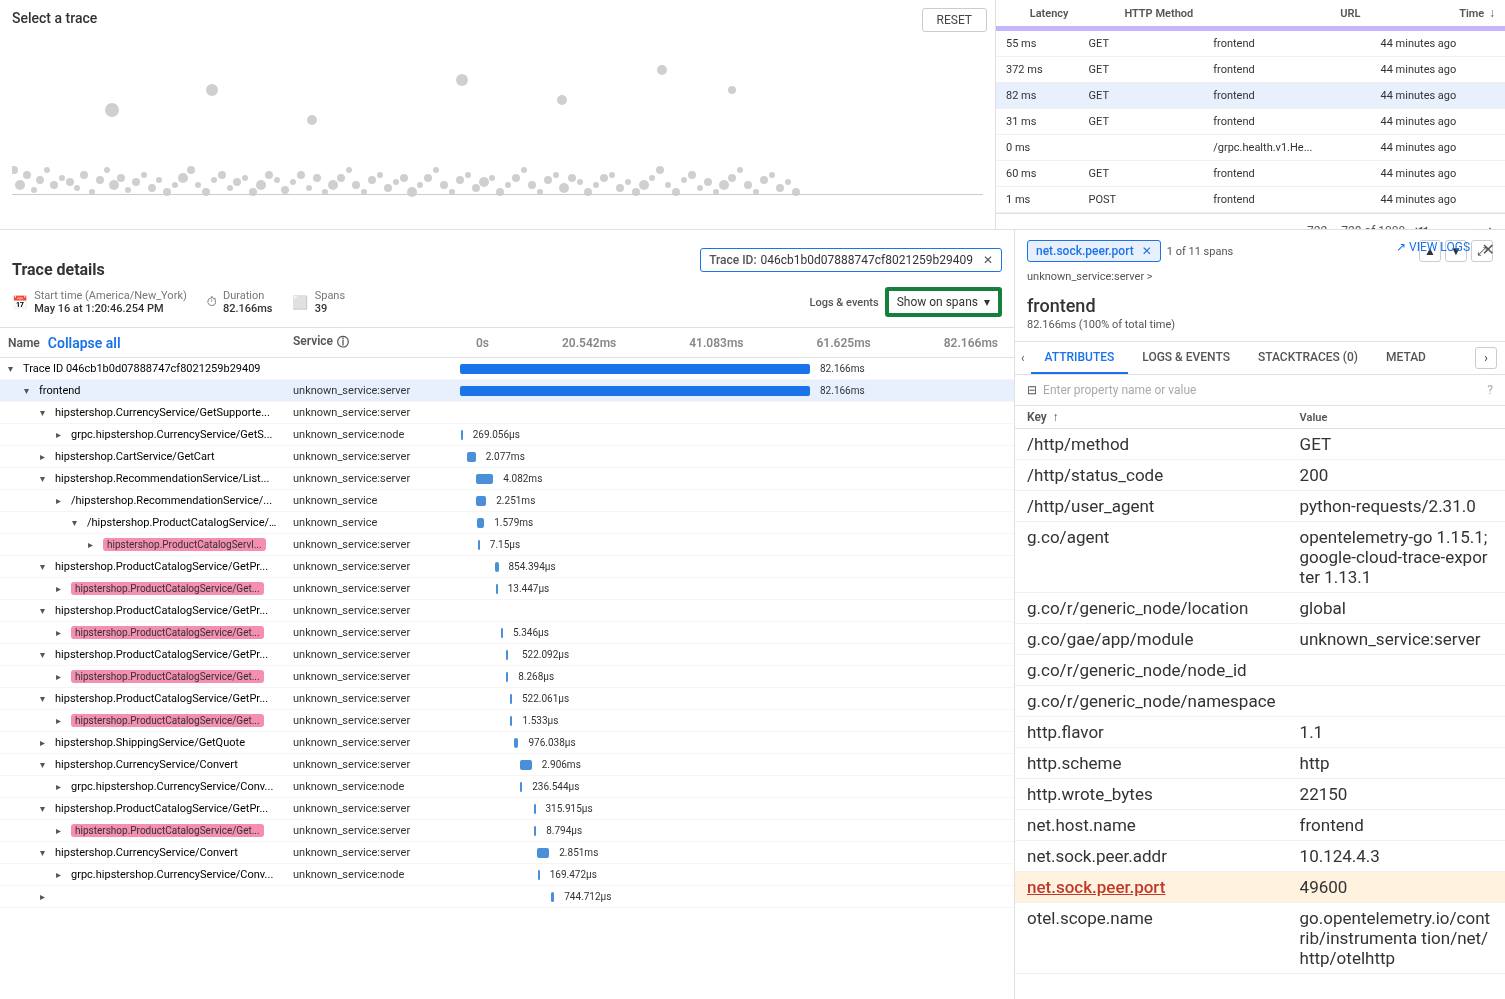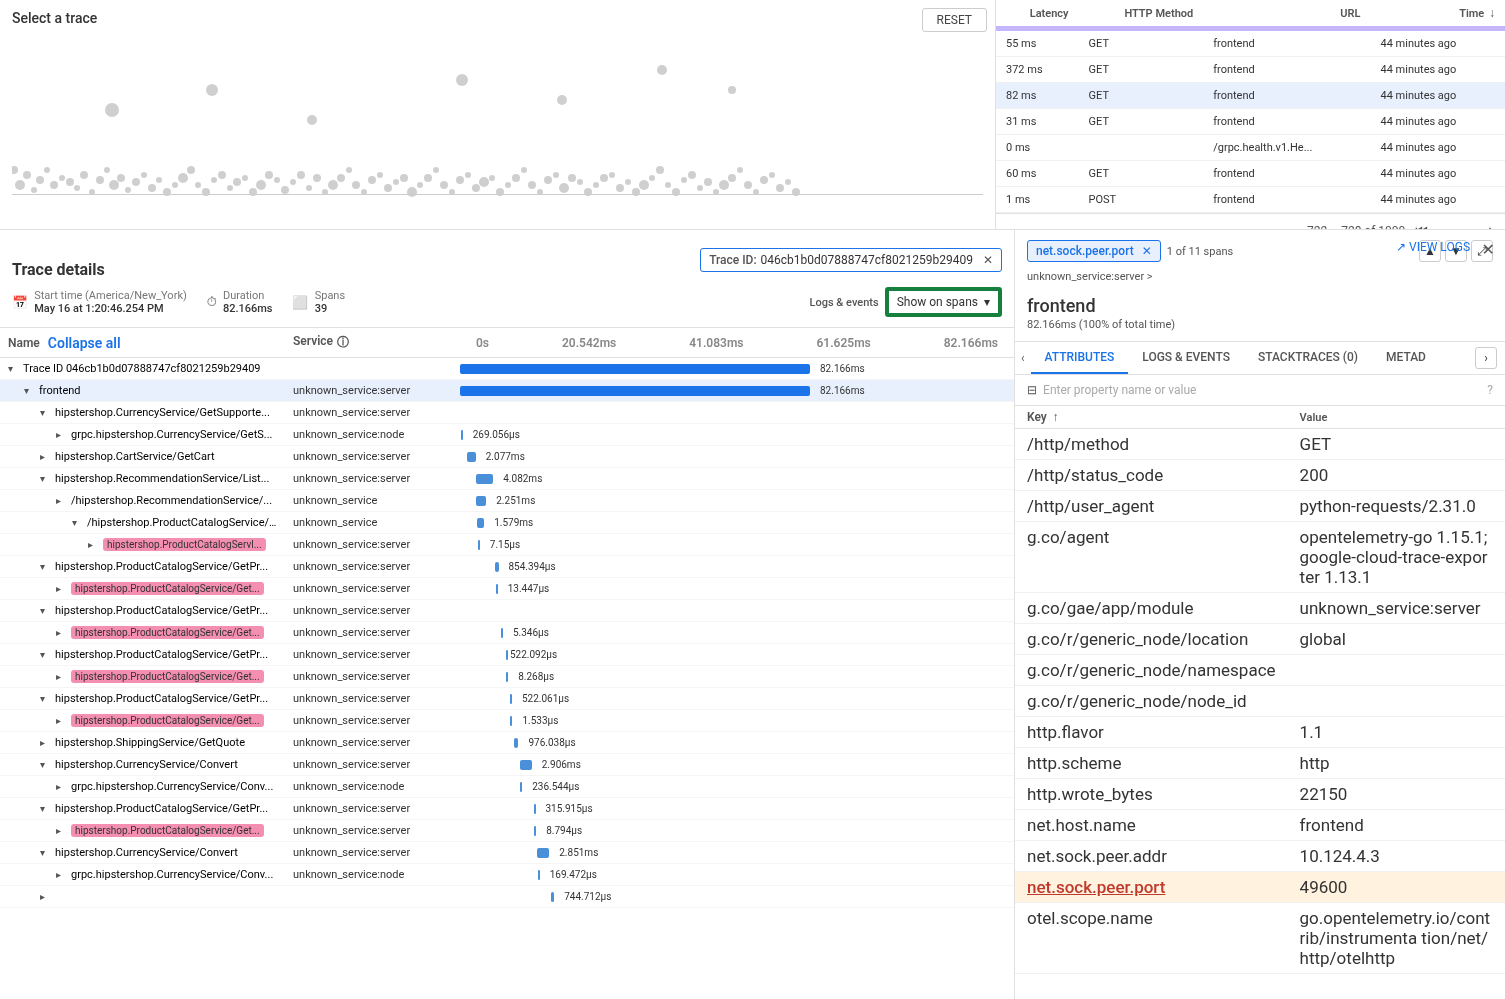--- a/index.html
+++ b/index.html
@@ -492,21 +492,21 @@
           </div>
         </div>
         <div class="span-row">
           <div class="span-name-cell" style="width: 285px; min-width: 285px; padding-left: 40px;">
             <span class="expand-icon">▾</span>
             <span class="span-name-text">hipstershop.ProductCatalogService/GetPr...</span>
           </div>
           <div class="span-service-cell">unknown_service:server</div>
           <div class="span-timeline-cell">
             <div class="timeline-bar" style="left: 45.5px; width: 2.275px; top: 50%; transform: translateY(-50%);"></div>
-            <span class="span-duration" style="position: absolute; left: 44px; white-space: nowrap;">522.092µs</span>
+            <span class="span-duration" style="position: absolute; left: 56px; white-space: nowrap;">522.092µs</span>
           </div>
         </div>
         <div class="span-row">
           <div class="span-name-cell" style="width: 285px; min-width: 285px; padding-left: 56px;">
             <span class="expand-icon">▸</span>
             <span class="span-name-badge">hipstershop.ProductCatalogService/Get...</span>
           </div>
           <div class="span-service-cell">unknown_service:server</div>
           <div class="span-timeline-cell">
             <div class="timeline-bar" style="left: 46.2px; width: 2px; top: 50%; transform: translateY(-50%);"></div>
@@ -690,33 +690,33 @@
             </tr>
             <tr>
               <td class="key-col">/http/user_agent</td>
               <td class="val-col">python-requests/2.31.0</td>
             </tr>
             <tr>
               <td class="key-col">g.co/agent</td>
               <td class="val-col">opentelemetry-go 1.15.1; google-cloud-trace-exporter 1.13.1</td>
             </tr>
             <tr>
+              <td class="key-col">g.co/r/generic_node/location</td>
+              <td class="val-col">global</td>
+            </tr>
+            <tr>
               <td class="key-col">g.co/gae/app/module</td>
               <td class="val-col">unknown_service:server</td>
             </tr>
             <tr>
-              <td class="key-col">g.co/r/generic_node/location</td>
-              <td class="val-col">global</td>
+              <td class="key-col">g.co/r/generic_node/node_id</td>
+              <td class="val-col"></td>
             </tr>
             <tr>
               <td class="key-col">g.co/r/generic_node/namespace</td>
-              <td class="val-col"></td>
-            </tr>
-            <tr>
-              <td class="key-col">g.co/r/generic_node/node_id</td>
               <td class="val-col"></td>
             </tr>
             <tr>
               <td class="key-col">http.flavor</td>
               <td class="val-col">1.1</td>
             </tr>
             <tr>
               <td class="key-col">http.scheme</td>
               <td class="val-col">http</td>
             </tr>

